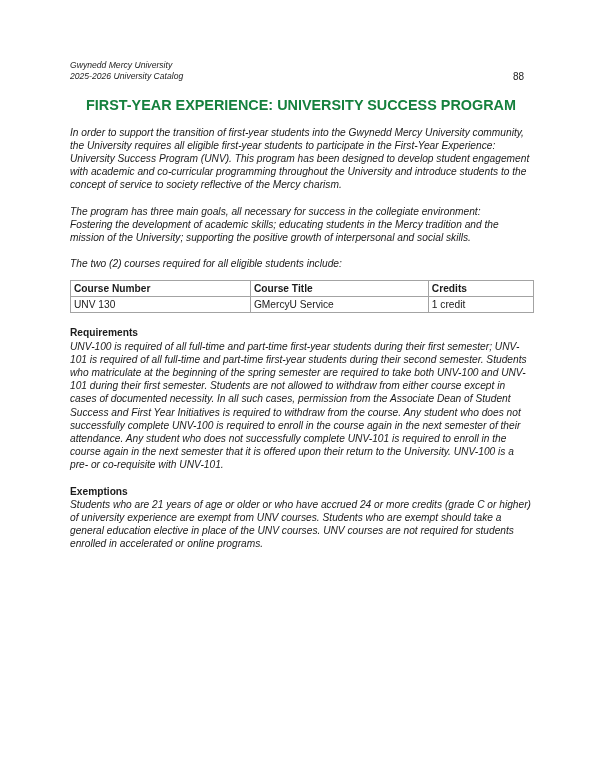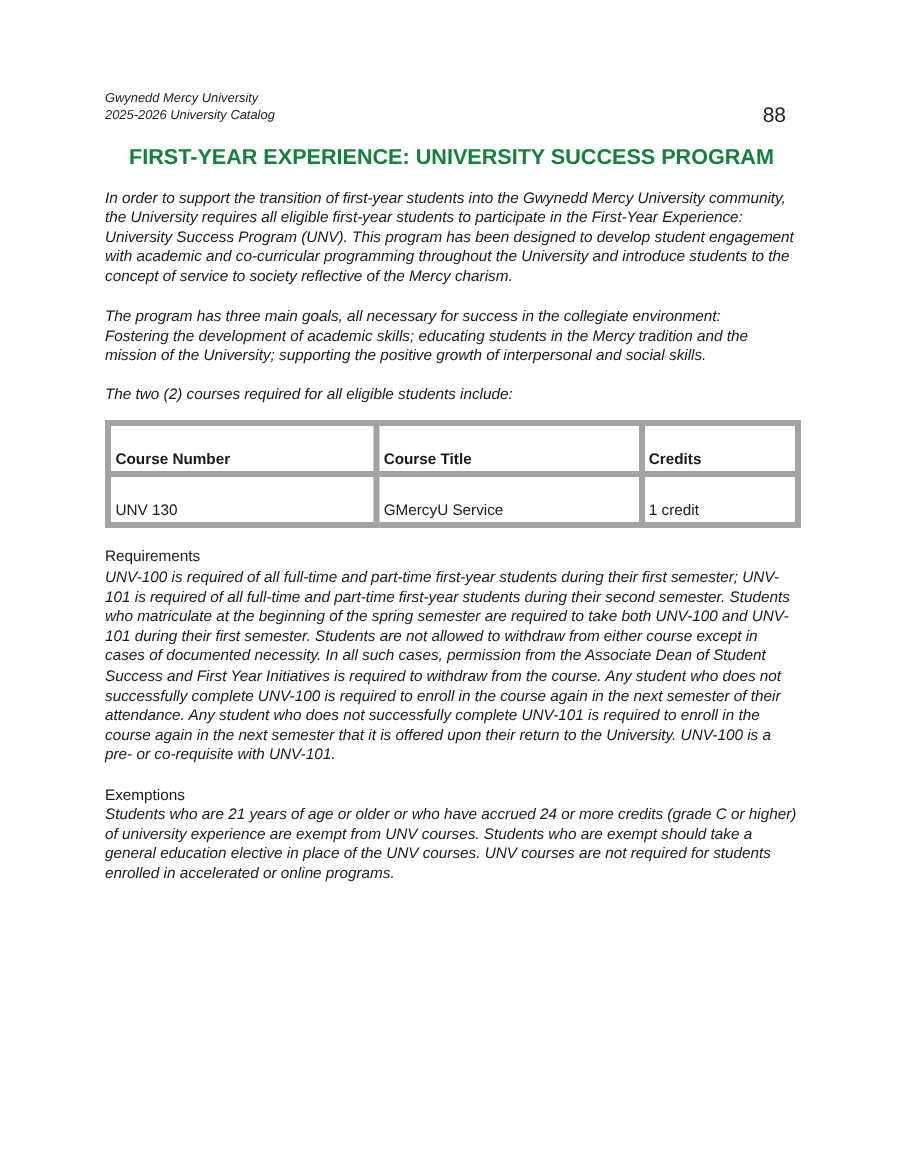--- a/index.html
+++ b/index.html
@@ -28,21 +28,21 @@
     justify-content: space-between;
     align-items: flex-end;
   }
   .doc-header .running-head {
     font-style: italic;
     font-size: 8.6px;
     line-height: 11.5px;
     color: #222;
   }
   .doc-header .page-number {
-    font-size: 14px;
+    font-size: 10px;
     line-height: 11.5px;
     color: #222;
     padding-right: 8px;
     margin-top: 40px;
   }
   h1.doc-title {
     margin: 14px 0 0 0;
     text-align: center;
     font-size: 14.4px;
     font-weight: bold;
@@ -54,36 +54,36 @@
   }
   .body-text p {
     margin: 13px 0 0 0;
     font-style: italic;
   }
   .pre-line { white-space: pre-line; }
   .section-heading {
     margin: 13px 0 0 0;
     font-size: 10.2px;
     line-height: 13.2px;
-    font-weight: normal;
+    font-weight: bold;
   }
   .section-body {
     margin: 0 !important;
   }
   table.courses {
     border-collapse: collapse;
     margin-top: 10px;
     width: 464px;
     table-layout: fixed;
   }
   table.courses th, table.courses td {
-    border: 4px solid #a3a3a3;
+    border: 1px solid #a3a3a3;
     font-size: 10.2px;
     line-height: 13px;
-    padding: 16px 3px 1px 3px;
+    padding: 1px 3px 1px 3px;
     text-align: left;
     font-weight: normal;
     overflow: hidden;
     white-space: nowrap;
   }
   table.courses th { font-weight: bold; }
   .col-number { width: 178px; }
   .col-title  { width: 176px; }
   .col-credits{ width: 104px; }
 </style>

